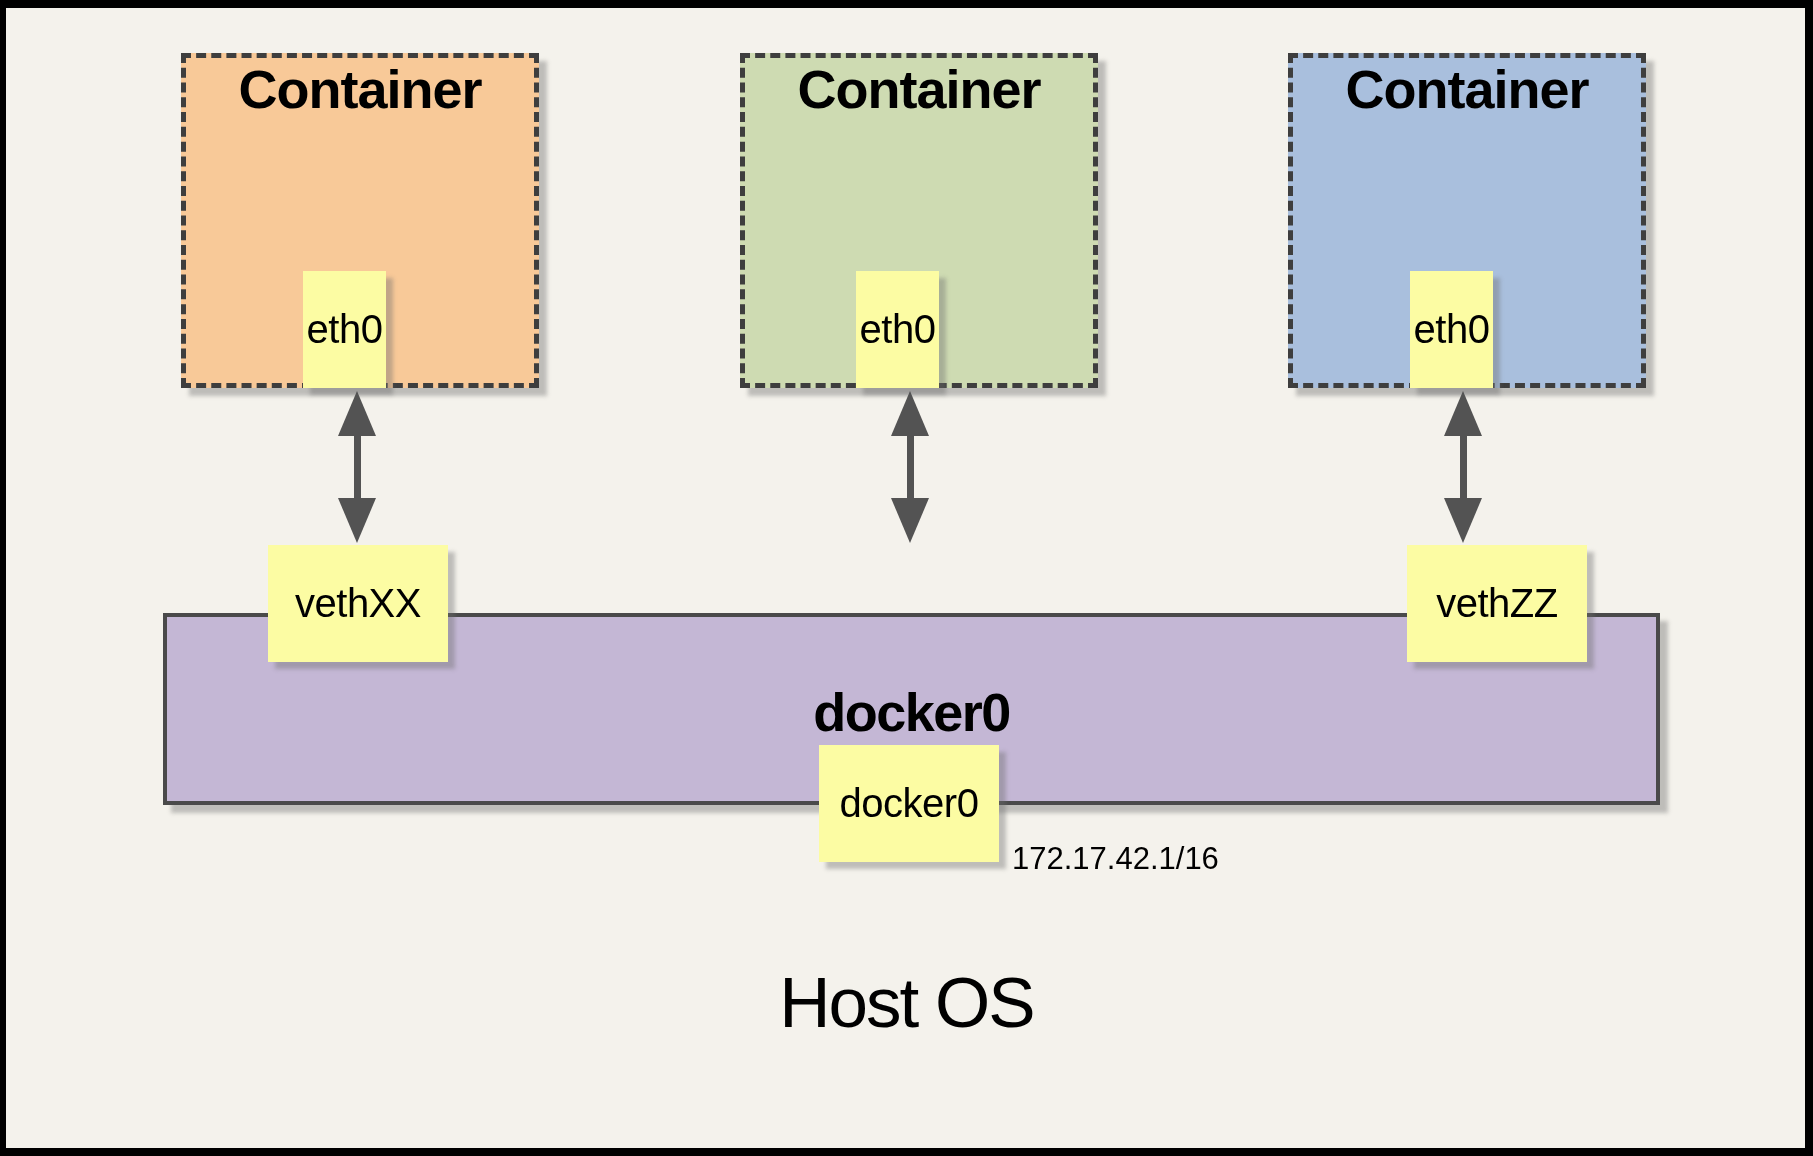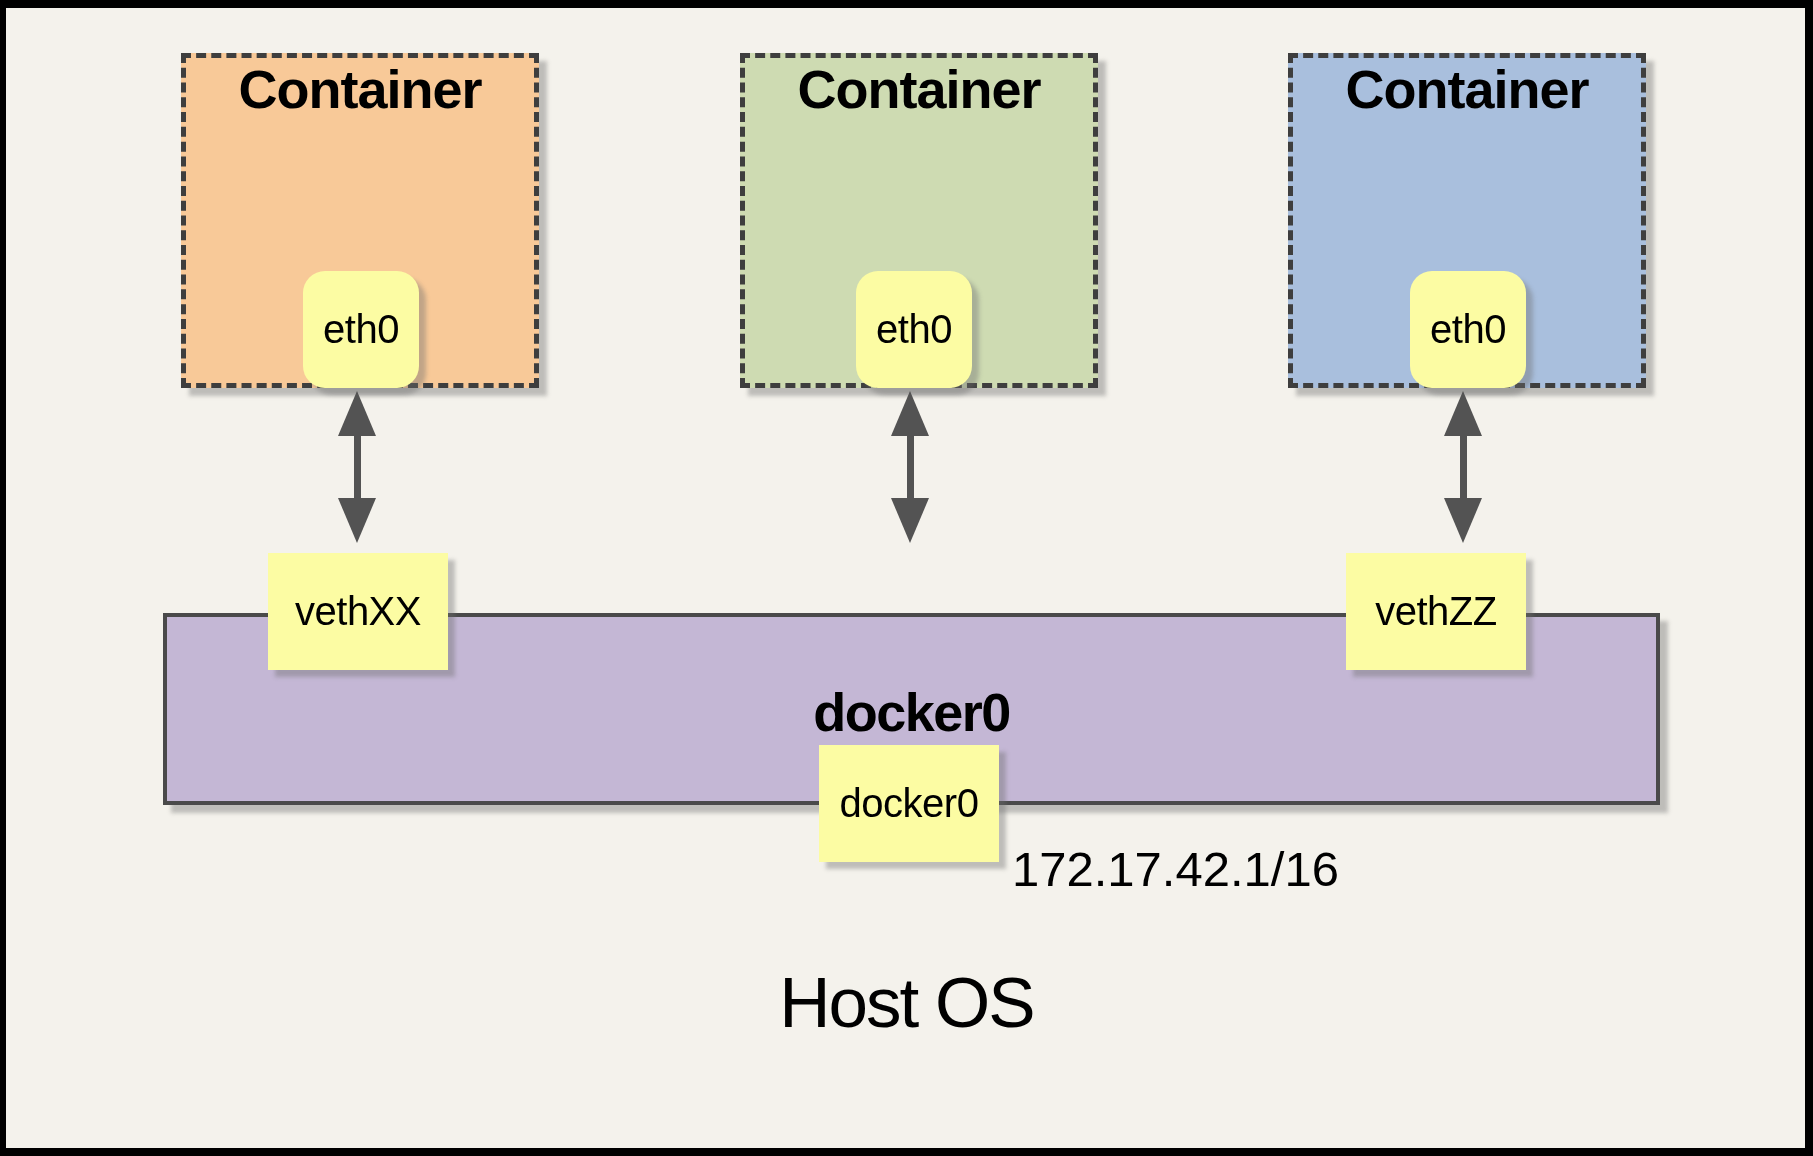--- a/index.html
+++ b/index.html
@@ -48,39 +48,37 @@
     background: #FCFCA3;
     box-shadow: 7px 7px 4px rgba(110,110,110,0.40);
     display: flex;
     align-items: center;
     justify-content: center;
     font-size: 40px;
     letter-spacing: -0.5px;
   }
   .eth {
     position: absolute;
-    width: 116px;
+    width: 83px;
     height: 117px;
     bottom: -5px;
-    border-radius: 22px;
   }
   .eth-1 { left: 117px; }
   .eth-2 { left: 111px; }
   .eth-3 { left: 117px; }
 
   .veth {
     position: absolute;
     top: 545px;
     width: 180px;
     height: 117px;
-    margin-top: 8px;
   }
   .veth-1 { left: 268px; }
   .veth-2 { left: 822px; }
-  .veth-3 { left: 1346px; }
+  .veth-3 { left: 1407px; }
 
   .dock0box {
     position: absolute;
     left: 819px;
     top: 745px;
     width: 180px;
     height: 117px;
   }
 
   
@@ -132,21 +130,21 @@
     text-align: center;
     font-size: 54px;
     font-weight: bold;
     letter-spacing: -1.5px;
   }
 
   .ip-label {
     position: absolute;
     left: 1012px;
     top: 841px;
-    font-size: 49px;
+    font-size: 31px;
   }
 
   .host-label {
     position: absolute;
     left: 0;
     width: 100%;
     top: 962px;
     text-align: center;
     font-size: 71px;
     letter-spacing: -2px;

